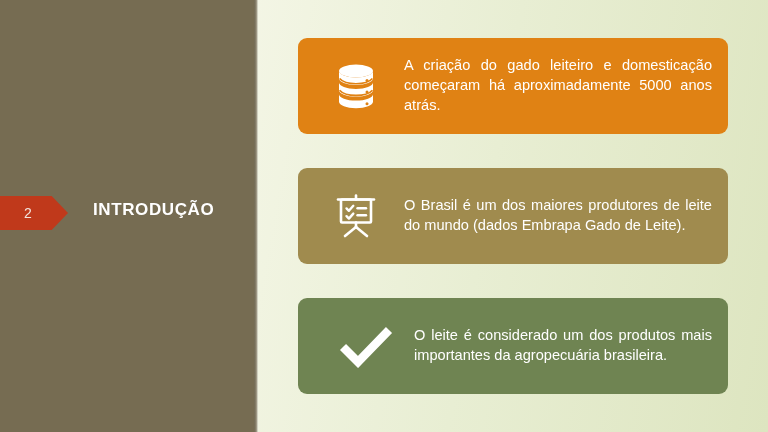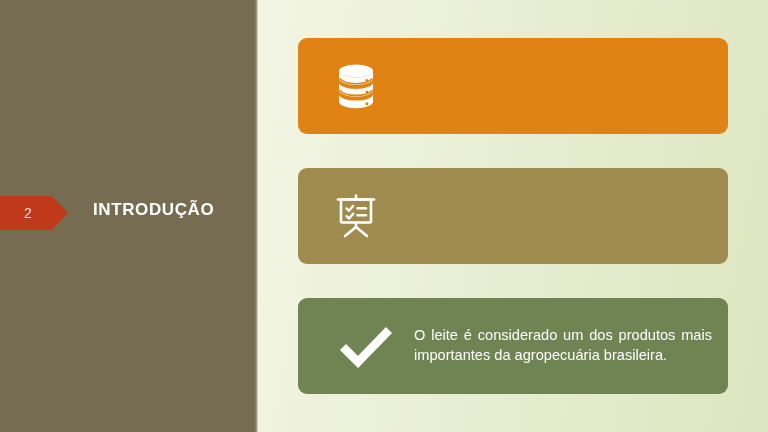--- a/index.html
+++ b/index.html
@@ -132,20 +132,21 @@
             <circle cx="33" cy="18.5" r="1.5"></circle>
             <circle cx="33" cy="30.1" r="1.5"></circle>
             <circle cx="33" cy="41.7" r="1.5"></circle>
           </g>
           <g stroke="#e08214" stroke-width="1.6" fill="none">
             <path d="M5.6 16.6 c2.6 3.1 9.2 5.2 16.4 5.2 s13.8 -2.1 16.4 -5.2"></path>
             <path d="M5.6 28.2 c2.6 3.1 9.2 5.2 16.4 5.2 s13.8 -2.1 16.4 -5.2"></path>
           </g>
         </svg>
       </div>
+      <div class="card-text">A criação do gado leiteiro e domesticação começaram há aproximadamente 5000 anos atrás.</div>
     </div>
 
     <div class="card" style="background: rgb(160, 139, 78);">
       <div class="card-icon">
         <svg width="48" height="48" viewBox="0 0 48 48" aria-hidden="true">
           <g fill="none" stroke="#ffffff" stroke-width="2.6" stroke-linecap="round" stroke-linejoin="round">
             <path d="M24 3.5 v4"></path>
             <path d="M6 7.5 h36"></path>
             <rect x="9" y="7.5" width="30" height="23" rx="1"></rect>
             <path d="M24 30.5 v5"></path>
@@ -155,20 +156,21 @@
           <g fill="none" stroke="#ffffff" stroke-width="2.4" stroke-linecap="round" stroke-linejoin="round">
             <path d="M14.5 16.4 l2.4 2.4 l4.4 -5"></path>
             <path d="M14.5 24.2 l2.4 2.4 l4.4 -5"></path>
           </g>
           <g fill="none" stroke="#ffffff" stroke-width="2.4" stroke-linecap="round">
             <path d="M25.5 16.3 h8.5"></path>
             <path d="M25.5 23.3 h8.5"></path>
           </g>
         </svg>
       </div>
+      <div class="card-text">O Brasil é um dos maiores produtores de leite do mundo (dados Embrapa Gado de Leite).</div>
     </div>
 
     <div class="card" style="background: rgb(111, 132, 82); padding-left: 20px;">
       <div class="card-icon">
         <svg width="54" height="44" viewBox="0 0 54 44" aria-hidden="true">
           <path d="M4 23 L19 38 L50 6" fill="none" stroke="#ffffff" stroke-width="8.5" stroke-linecap="butt" stroke-linejoin="miter"></path>
         </svg>
       </div>
       <div class="card-text">O leite é considerado um dos produtos mais importantes da agropecuária brasileira.</div>
     </div>

